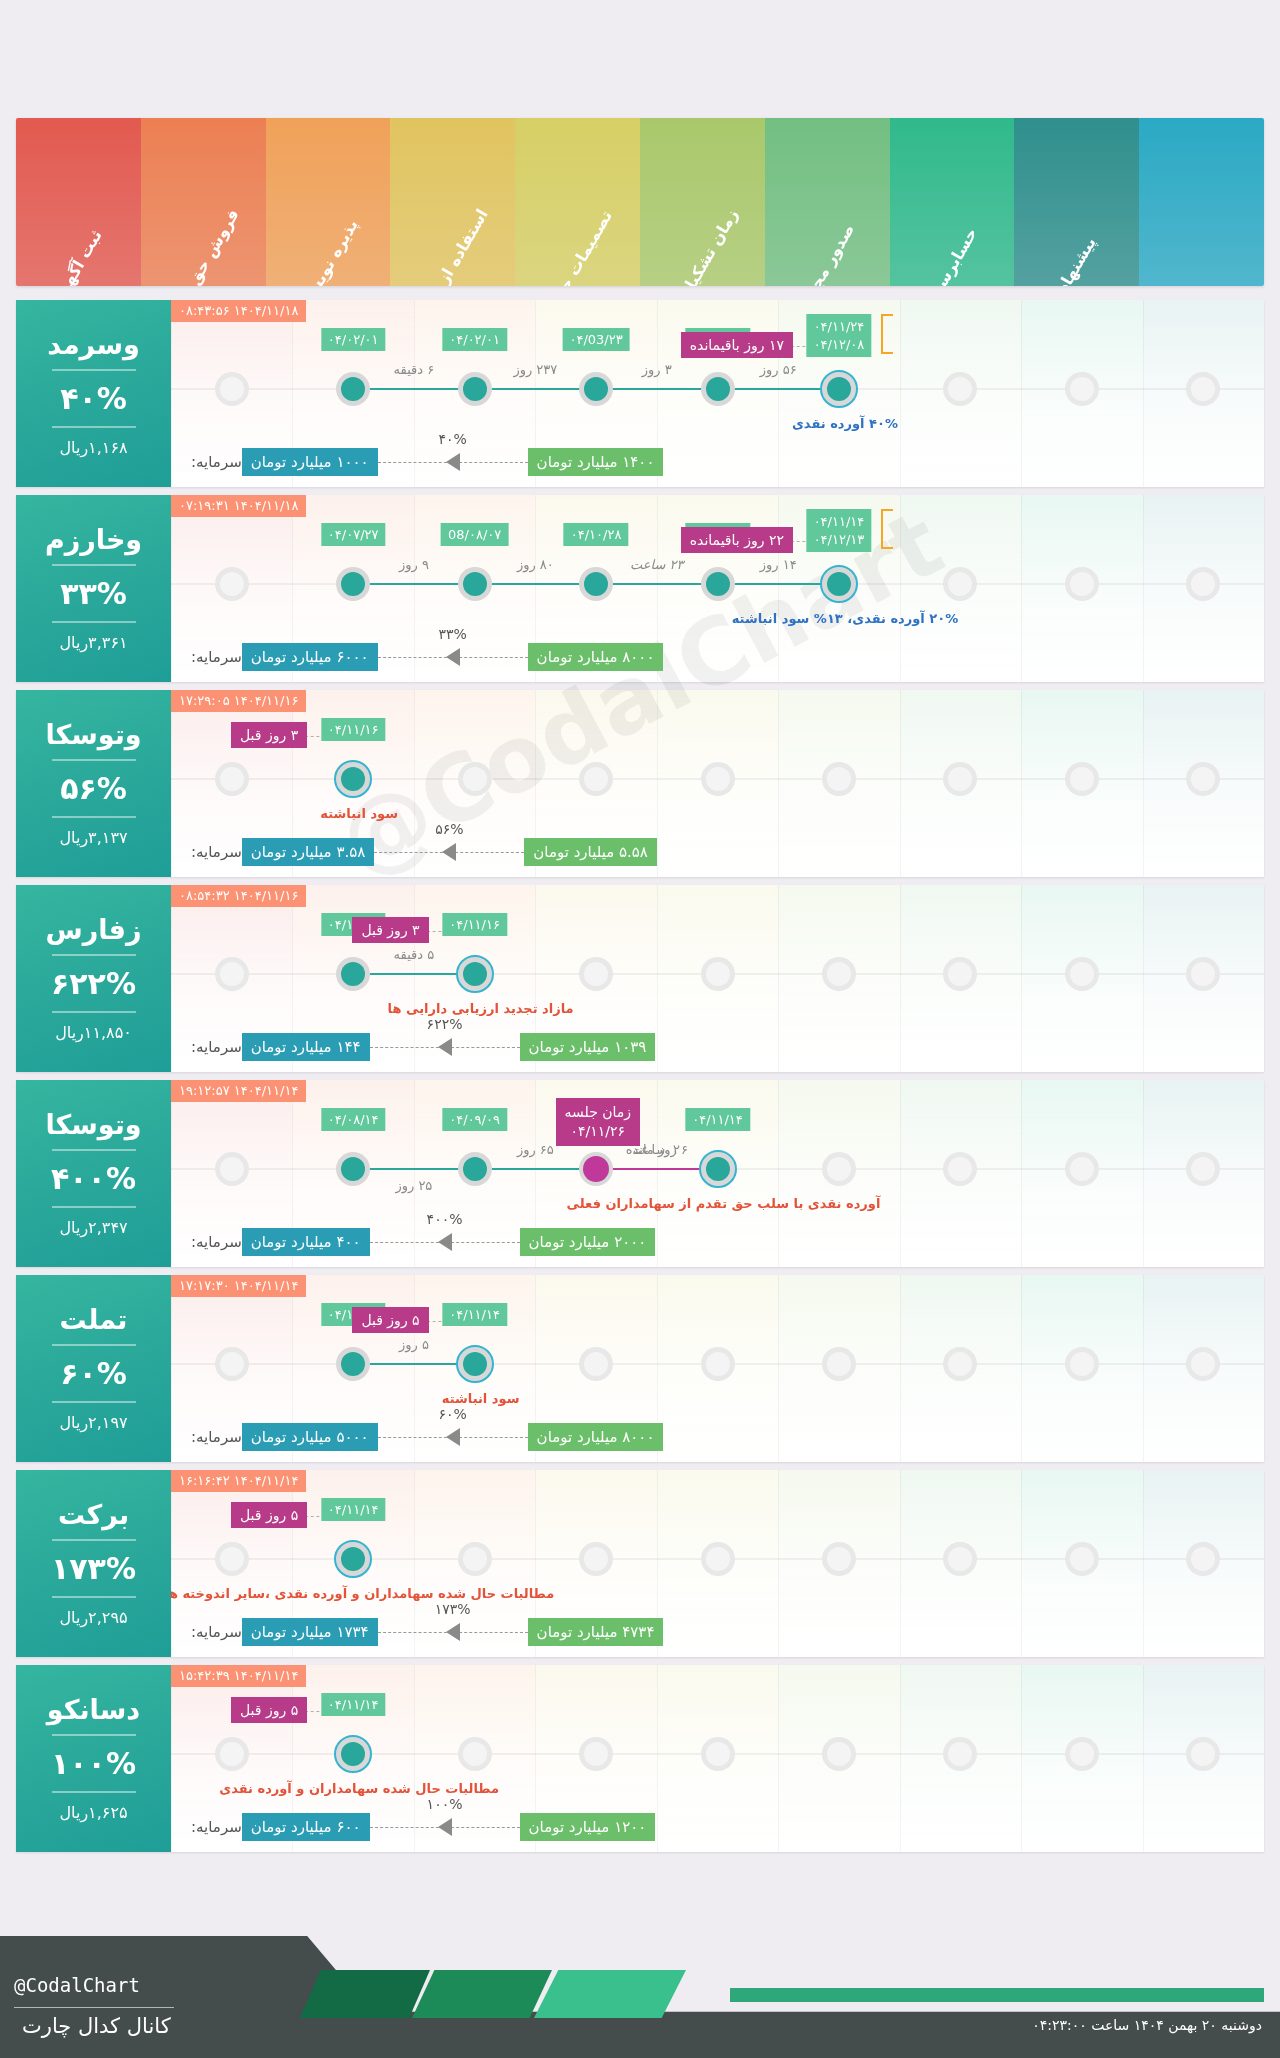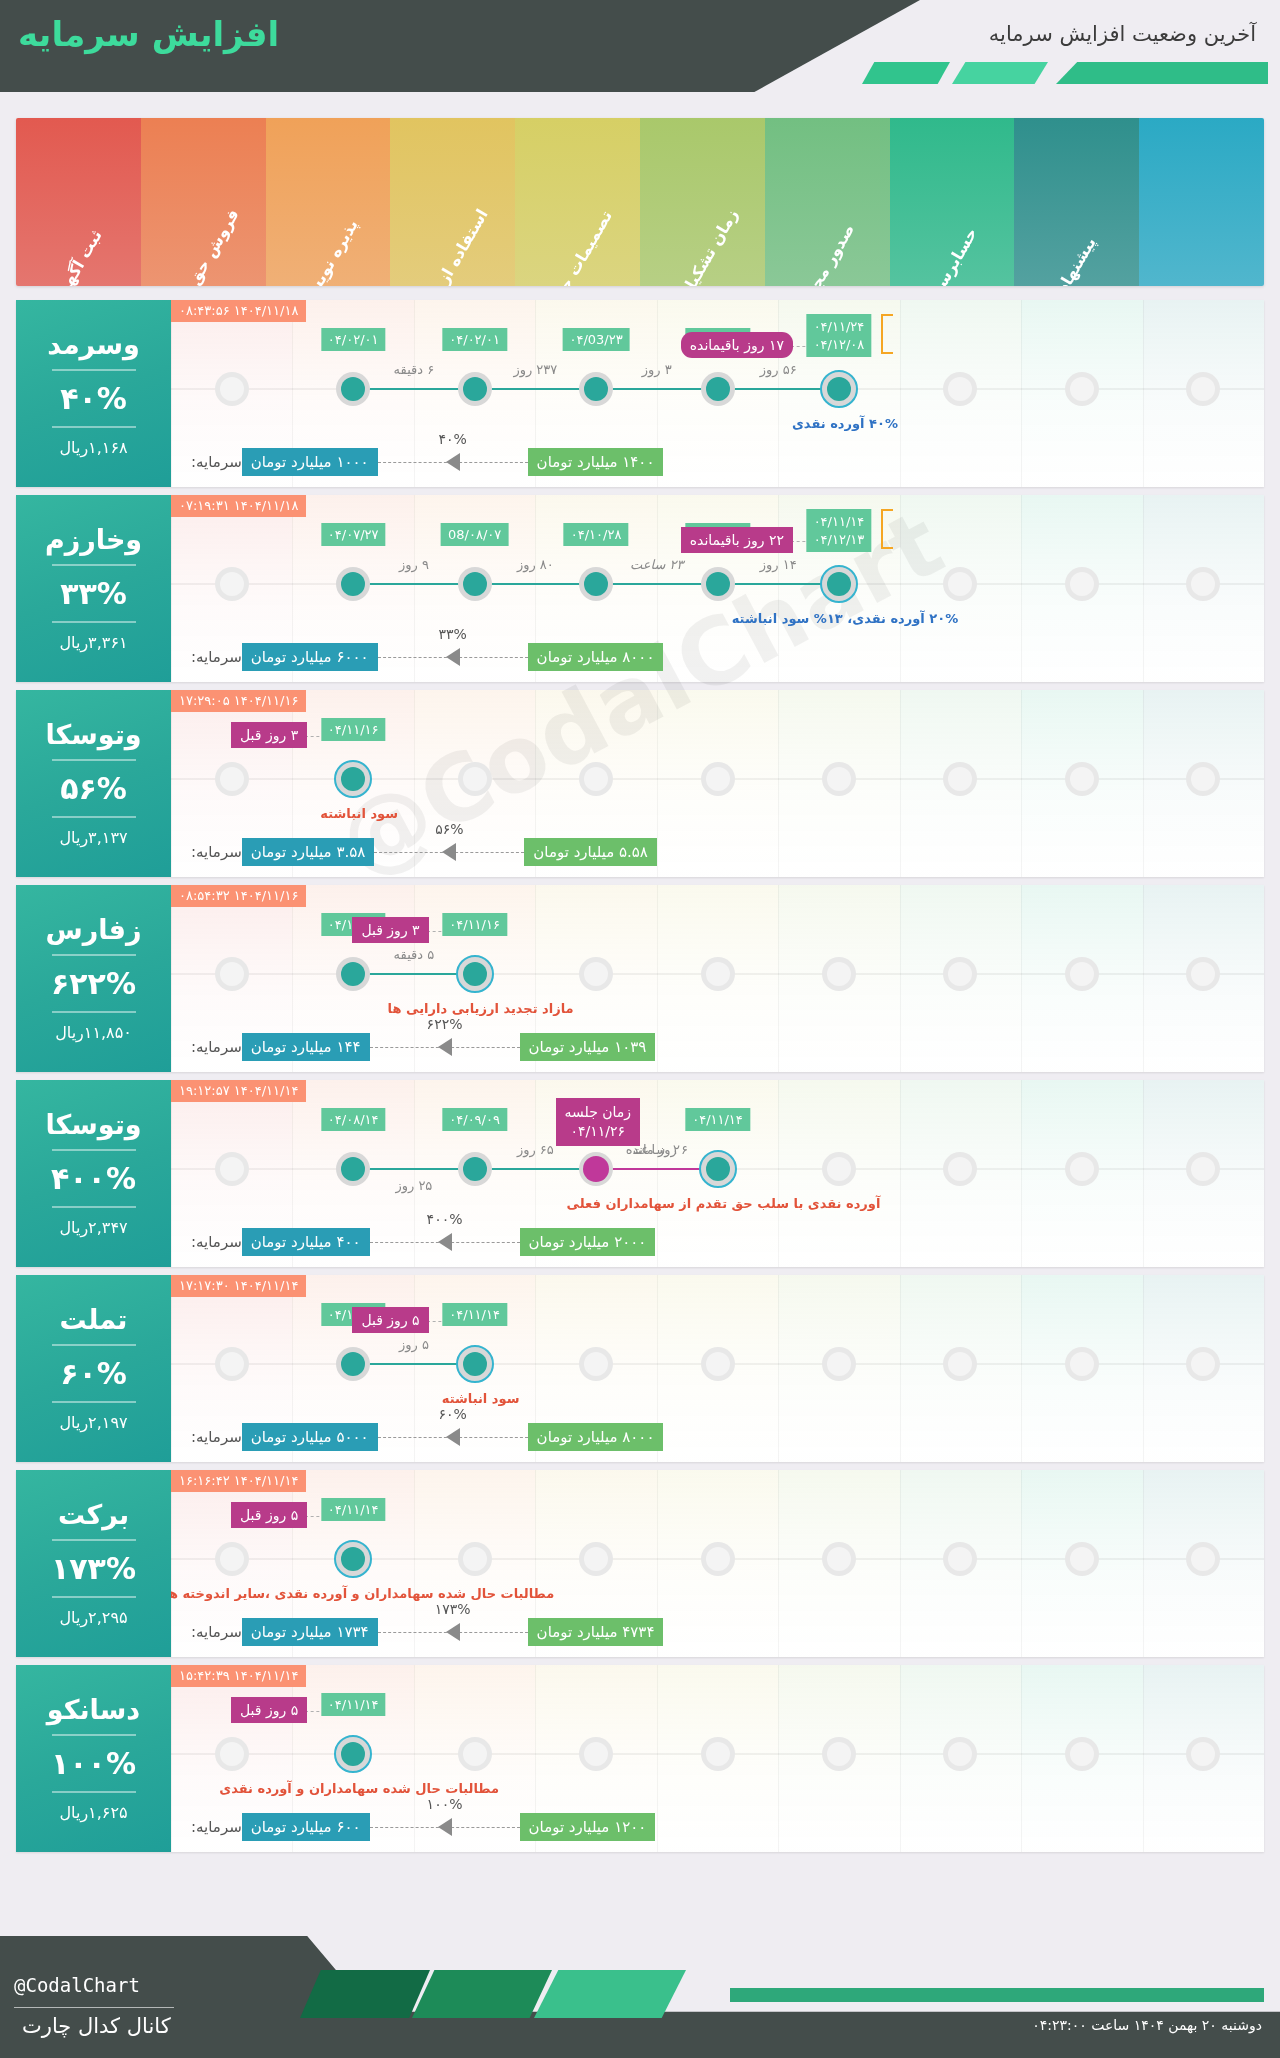--- a/index.html
+++ b/index.html
@@ -209,28 +209,20 @@
   }
   .f-greenline {
     position: absolute; bottom: 56px; left: 730px; width: 534px; height: 14px; background: #2ea87a;
   }
 </style>
 </head>
 <body>
 
 <div class="page">
 
-  <div class="header">
-    <div class="header-dark-shape"></div>
-    <div class="header-title">افزایش سرمایه</div>
-    <div class="header-sub">آخرین وضعیت افزایش سرمایه</div>
-    <div class="header-accent1"></div>
-    <div class="header-accent2"></div>
-    <div class="header-accent3"></div>
-  </div>
 
   <div class="stagebar" id="stagebar">
       <div class="stage">
         <div class="skewbg" style="background: linear-gradient(rgb(226, 89, 79) 0%, rgba(226, 89, 79, 0.8) 100%);"></div>
         <div class="lbl">ثبت آگهی</div>
       </div>
       <div class="stage">
         <div class="skewbg" style="background: linear-gradient(rgb(236, 127, 82) 0%, rgba(236, 127, 82, 0.8) 100%);"></div>
         <div class="lbl">فروش حق تقدم</div>
       </div>
@@ -311,21 +303,21 @@
           <div class="datechip" style="right: 61.1111%;">۰۴/03/۲۳</div>
           <div class="node done" style="right: 72.2222%;"></div>
           <div class="datechip" style="right: 72.2222%;">۰۴/۰۲/۰۱</div>
           <div class="node done" style="right: 83.3333%;"></div>
           <div class="datechip" style="right: 83.3333%;">۰۴/۰۲/۰۱</div>
           <div class="bracket" style="right: calc(38.8889% - 54px);"></div>
           <div class="datechip two" style="right: 38.8889%;">
             <div>۰۴/۱۱/۲۴</div>
             <div>۰۴/۱۲/۰۸</div>
           </div>
-          <div class="remain purple" style="right: calc(38.8889% + 46px); border-radius: 11px;">۱۷ روز باقیمانده</div>
+          <div class="remain purple" style="right: calc(38.8889% + 46px);">۱۷ روز باقیمانده</div>
           <div class="dashlink" style="right: calc(38.8889% + 28px); width: 20px;"></div>
           <div class="desc blue" style="right: calc(38.8889% - 6px); transform: translateX(50%);">۴۰% آورده نقدی</div>
           <div class="stamp">۱۴۰۴/۱۱/۱۸ ۰۸:۴۳:۵۶</div>
           <div class="capital">
             <div class="cap-label">سرمایه:</div>
             <div class="cap-from">۱۰۰۰ میلیارد تومان</div>
             <div class="cap-arrowwrap">
               <div class="cap-dash"></div>
               <div class="cap-pct">۴۰%</div>
               <div class="cap-arrow"></div>

